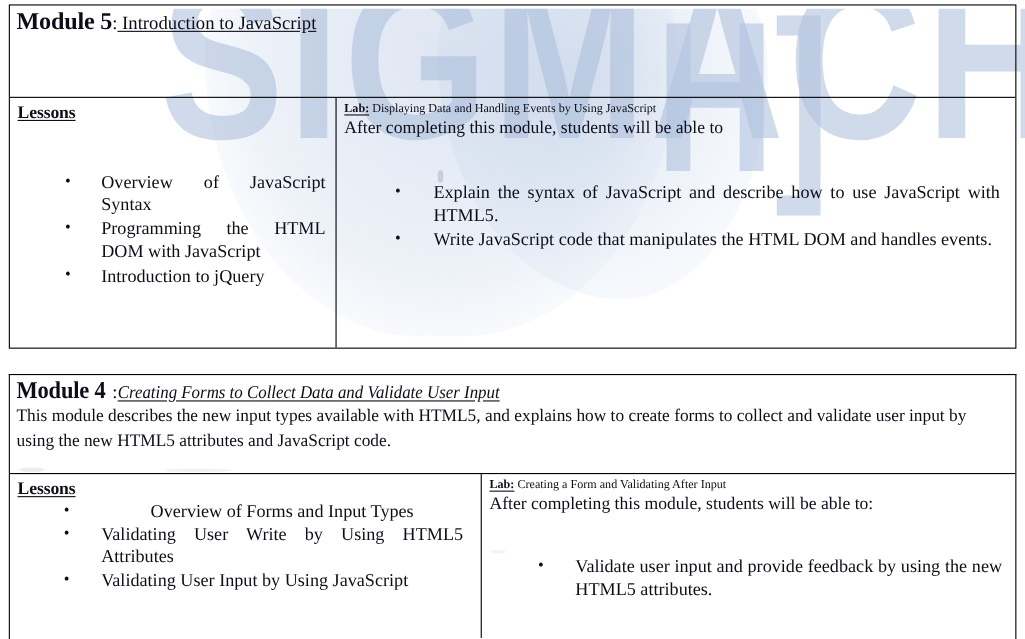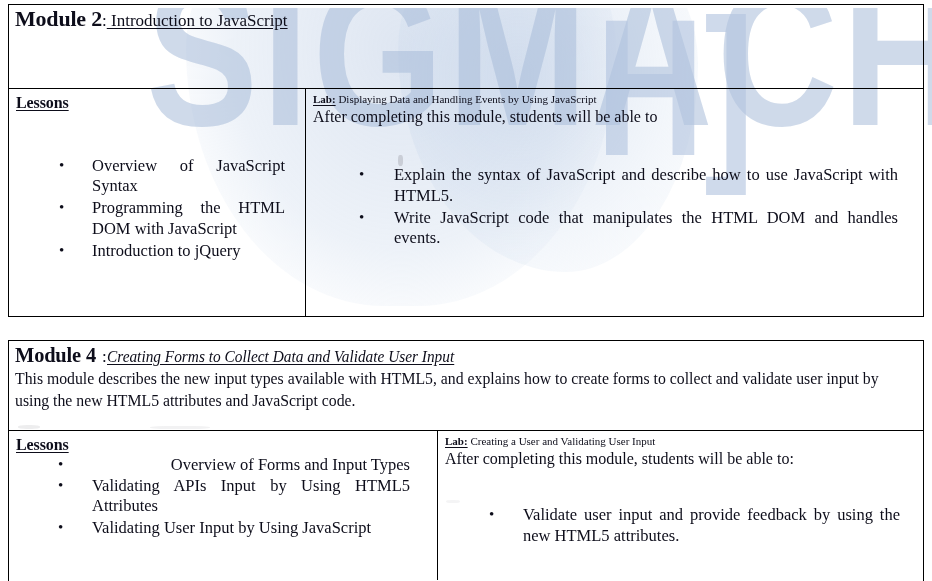--- a/index.html
+++ b/index.html
@@ -162,21 +162,21 @@
   
   .module-body {
     display: flex;
     box-sizing: border-box;
   }
   #module-3-body { height: 227px; }
   #module-4-body { height: 149px; }
 
   .cell {
     box-sizing: border-box;
-    padding: 4px 17px 0 7px;
+    padding: 4px 6px 0 7px;
     overflow: hidden;
   }
   #m3-lessons-cell { width: 297px; border-right: 1.4px solid #000; }
   #m3-lab-cell     { width: 617px; }
   #m4-lessons-cell { width: 429px; border-right: 1.4px solid #000; }
   #m4-lab-cell     { width: 485px; }
 
   .cell-heading {
     font-size: 16px;
     font-weight: bold;
@@ -227,21 +227,21 @@
   #m3-lessons-list > li { margin-bottom: 2px; }
 
   
   #m3-lab-list { margin-top: 39px; padding-left: 81px; padding-right: 8px; }
   #m3-lab-list > li::before { left: -35px; }
   #m3-lab-list > li { margin-bottom: 2px; }
 
   
   #m4-lessons-list { margin-top: 1px; padding-left: 76px; padding-right: 10px; }
   #m4-lessons-list > li::before { left: -34px; }
-  #m4-lessons-list > li:first-child { text-align: right; }
+  #m4-lessons-list > li:first-child { text-align: center; }
 
   
   #m4-lab-list { margin-top: 37px; padding-left: 78px; padding-right: 6px; }
   #m4-lab-list > li::before { left: -34px; }
 
   .nowrap-justify-last { text-align: left; }
 </style>
 </head>
 <body>
 
@@ -255,21 +255,21 @@
   <div class="wm-speck" style="left:150px;top:418px;width:60px;height:3px;opacity:.35;"></div>
   <div class="wm-speck" style="left:446px;top:492px;width:14px;height:3px;opacity:.3;"></div>
 </div>
 
 <div id="page">
 
   <section class="module-block" id="module-3-block">
 
     <header class="module-head" id="module-3-head">
       <div class="module-title-line">
-        <span class="module-label">Module 2</span><span class="module-colon">:</span><span class="module-subtitle"> Introduction to JavaScript</span>
+        <span class="module-label">Module 5</span><span class="module-colon">:</span><span class="module-subtitle"> Introduction to JavaScript</span>
       </div>
     </header>
 
     <div class="module-body" id="module-3-body">
 
       <div class="cell" id="m3-lessons-cell">
         <div class="cell-heading">Lessons</div>
         <ul class="bullets" id="m3-lessons-list">
           <li>Overview of JavaScript Syntax</li>
           <li>Programming the HTML DOM with JavaScript</li>
@@ -299,28 +299,28 @@
       </div>
       <p class="module-desc">This module describes the new input types available with HTML5, and explains how to create forms to collect and validate user input by using the new HTML5 attributes and JavaScript code.</p>
     </header>
 
     <div class="module-body" id="module-4-body">
 
       <div class="cell" id="m4-lessons-cell">
         <div class="cell-heading">Lessons</div>
         <ul class="bullets" id="m4-lessons-list">
           <li>Overview of Forms and Input Types</li>
-          <li>Validating APIs Input by Using HTML5 Attributes</li>
+          <li>Validating User Write by Using HTML5 Attributes</li>
           <li>Validating User Input by Using JavaScript</li>
         </ul>
       </div>
 
       <div class="cell" id="m4-lab-cell">
         <p class="lab-line">
-          <span class="lab-key">Lab:</span><span> Creating a User and Validating User Input</span>
+          <span class="lab-key">Lab:</span><span> Creating a Form and Validating After Input</span>
         </p>
         <p class="lab-after">After completing this module, students will be able to:</p>
         <ul class="bullets" id="m4-lab-list">
           <li>Validate user input and provide feedback by using the new HTML5 attributes.</li>
         </ul>
       </div>
 
     </div>
   </section>
 

